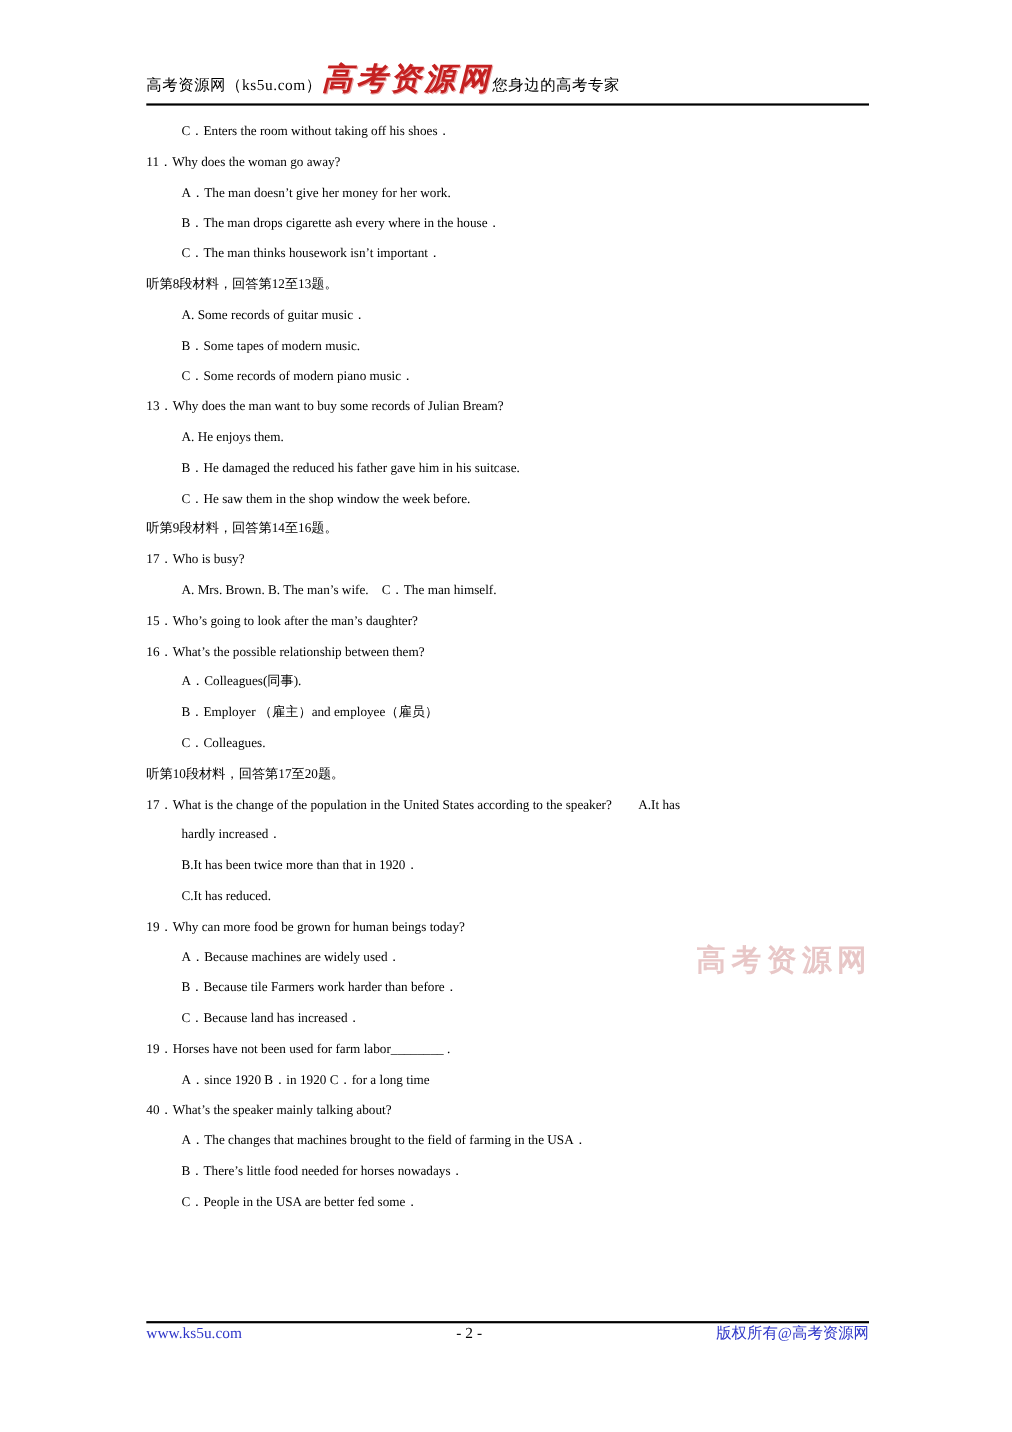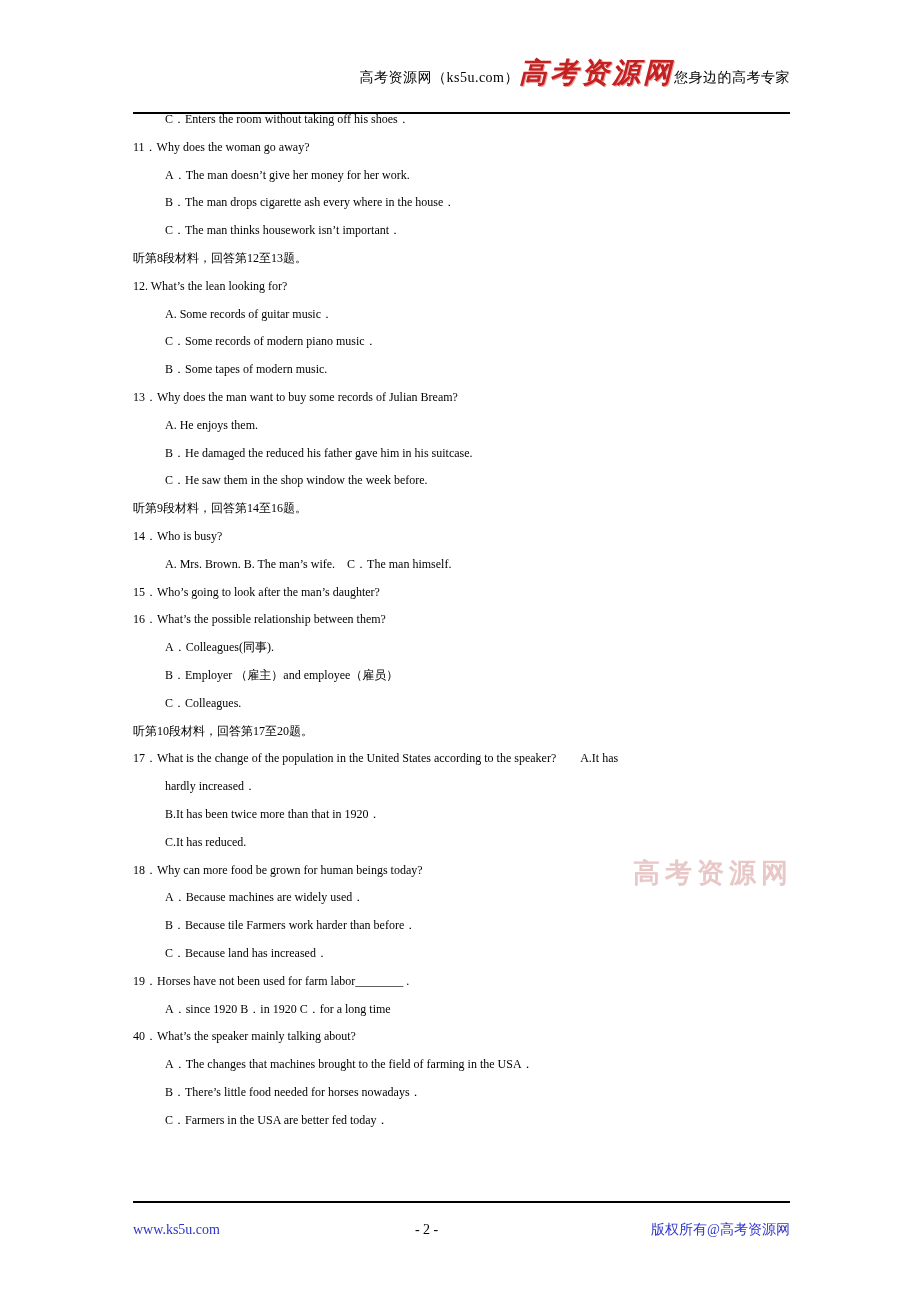--- a/index.html
+++ b/index.html
@@ -17,23 +17,23 @@
 
   
   .header {
     position: absolute;
     left: 133px;
     right: 130px;
     top: 0;
     height: 87px;
     border-bottom: 2px solid #000;
     display: flex;
-    justify-content: flex-end;
+    justify-content: flex-start;
     align-items: flex-end;
-    padding-bottom: 25px;
+    padding-bottom: 7px;
   }
   .header-left, .header-right {
     font-size: 14px;
     letter-spacing: 0.5px;
     white-space: nowrap;
   }
   .header-logo {
     font-size: 28px;
     line-height: 1;
     font-weight: bold;
@@ -70,21 +70,21 @@
     pointer-events: none;
   }
 
   
   .footer {
     position: absolute;
     left: 133px;
     right: 130px;
     top: 1201px;
     border-top: 2px solid #000;
-    padding-top: 18px;
+    padding-top: 0;
     display: flex;
     justify-content: space-between;
     align-items: baseline;
     font-size: 14px;
   }
   .footer-left  { color: #2d35c8; white-space: nowrap; }
   .footer-right { color: #2d35c8; white-space: nowrap; margin-left: 18px; }
   .footer-center { color: #000; white-space: nowrap; }
 </style>
 </head>
@@ -99,51 +99,50 @@
   </header>
 
   <main class="content">
 
   <div class="line indent">C．Enters the room without taking off his shoes．</div>
       <div class="line">11．Why does the woman go away?</div>
       <div class="line indent">A．The man doesn’t give her money for her work.</div>
       <div class="line indent">B．The man drops cigarette ash every where in the house．</div>
       <div class="line indent">C．The man thinks housework isn’t important．</div>
       <div class="line">听第8段材料，回答第12至13题。</div>
-      <div class="line">12. What’s the lean looking for?</div>
       <div class="line indent">A. Some records of guitar music．</div>
+      <div class="line indent">B．Some tapes of modern music.</div>
       <div class="line indent">C．Some records of modern piano music．</div>
-      <div class="line indent">B．Some tapes of modern music.</div>
       <div class="line">13．Why does the man want to buy some records of Julian Bream?</div>
       <div class="line indent">A. He enjoys them.</div>
       <div class="line indent">B．He damaged the reduced his father gave him in his suitcase.</div>
       <div class="line indent">C．He saw them in the shop window the week before.</div>
       <div class="line">听第9段材料，回答第14至16题。</div>
-      <div class="line">14．Who is busy?</div>
+      <div class="line">17．Who is busy?</div>
       <div class="line indent">A. Mrs. Brown. B. The man’s wife.　C．The man himself.</div>
       <div class="line">15．Who’s going to look after the man’s daughter?</div>
       <div class="line">16．What’s the possible relationship between them?</div>
       <div class="line indent">A．Colleagues(同事).</div>
       <div class="line indent">B．Employer （雇主）and employee（雇员）</div>
       <div class="line indent">C．Colleagues.</div>
       <div class="line">听第10段材料，回答第17至20题。</div>
       <div class="line">17．What is the change of the population in the United States according to the speaker?　　A.It has</div>
       <div class="line indent">hardly increased．</div>
       <div class="line indent">B.It has been twice more than that in 1920．</div>
       <div class="line indent">C.It has reduced.</div>
-      <div class="line">18．Why can more food be grown for human beings today?</div>
+      <div class="line">19．Why can more food be grown for human beings today?</div>
       <div class="line indent">A．Because machines are widely used．</div>
       <div class="line indent">B．Because tile Farmers work harder than before．</div>
       <div class="line indent">C．Because land has increased．</div>
       <div class="line">19．Horses have not been used for farm labor________ .</div>
       <div class="line indent">A．since 1920 B．in 1920 C．for a long time</div>
       <div class="line">40．What’s the speaker mainly talking about?</div>
       <div class="line indent">A．The changes that machines brought to the field of farming in the USA．</div>
       <div class="line indent">B．There’s little food needed for horses nowadays．</div>
-      <div class="line indent">C．Farmers in the USA are better fed today．</div>
+      <div class="line indent">C．People in the USA are better fed some．</div>
     </main>
 
   <div class="watermark">高考资源网</div>
 
   <footer class="footer">
     <span class="footer-left">www.ks5u.com</span>
     <span class="footer-center">- 2 -</span>
     <span class="footer-right">版权所有@高考资源网</span>
   </footer>
 

